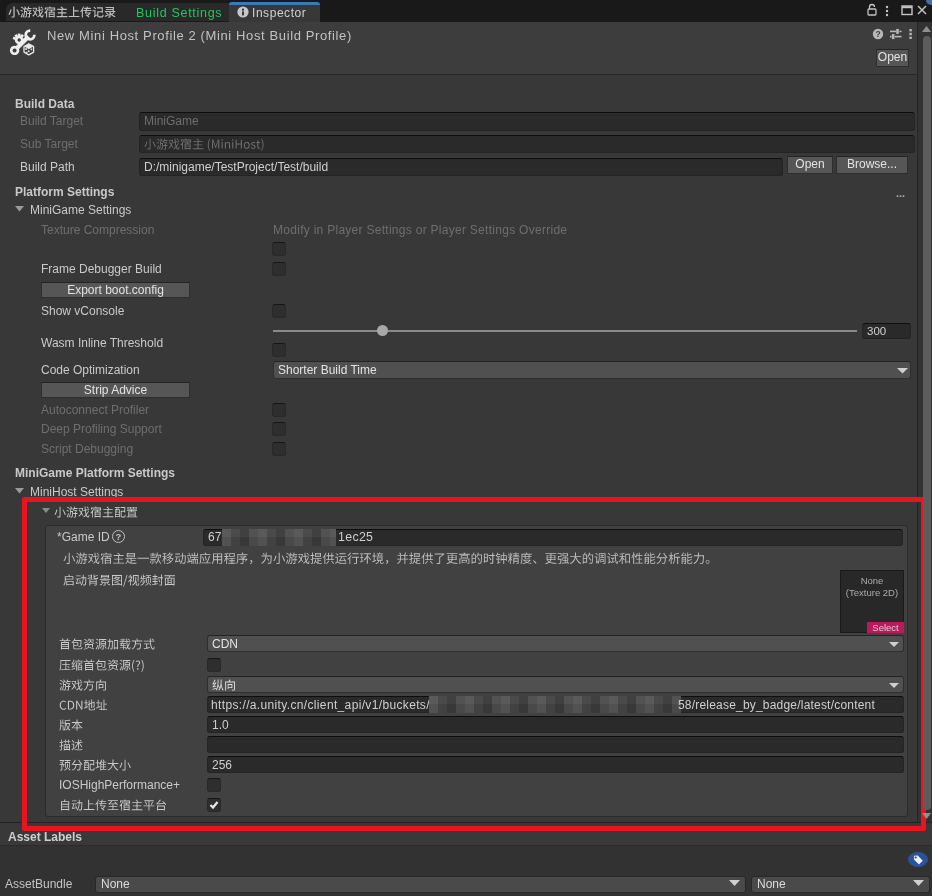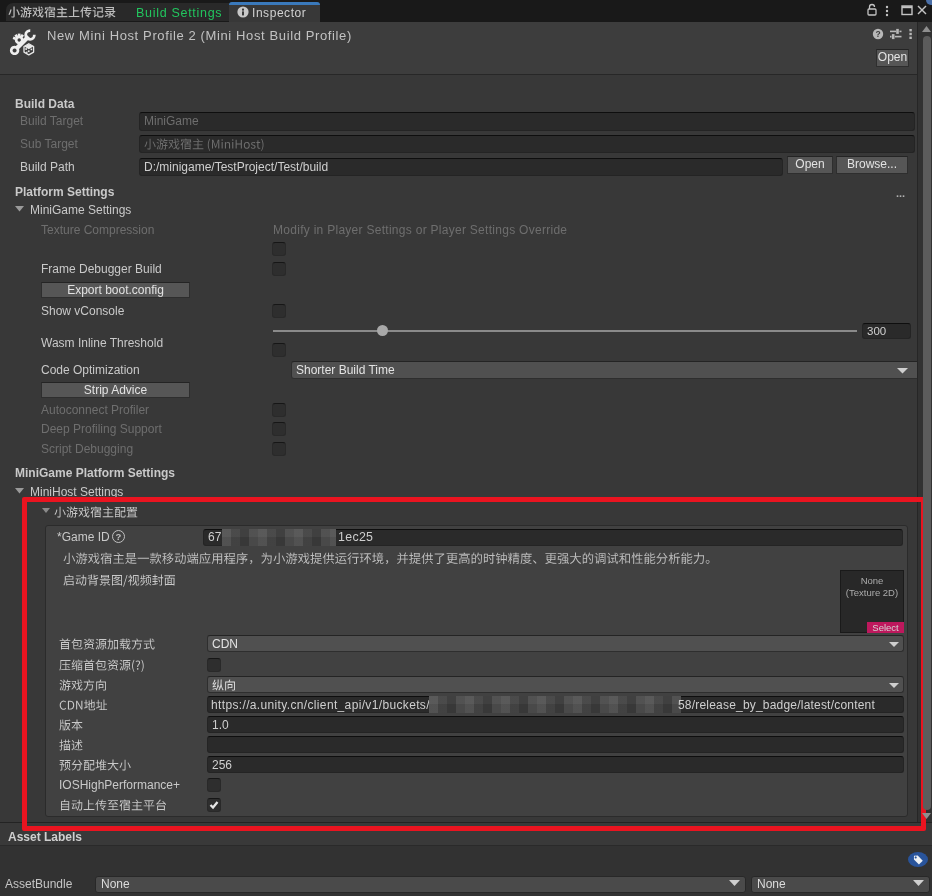--- a/index.html
+++ b/index.html
@@ -118,21 +118,21 @@
 <div class="btn" style="left:41px;top:282px;width:149px;height:16px;">Export boot.config</div>
 <div class="t " style="left:41px;top:302px;font-size:12px;color:#c9c9c9;">Show vConsole</div>
 <div class="cb" style="left:272px;top:304px;width:14px;height:14px;"></div>
 <div class="t " style="left:41px;top:334px;font-size:12px;color:#c9c9c9;">Wasm Inline Threshold</div>
 <div class="" style="left:273px;top:330px;width:584px;height:1.5px;background:#8a8a8a;"></div>
 <div style="left:377px;top:325px;width:11px;height:11px;border-radius:50%;background:#a8a8a8;"></div>
 <div class="field" style="left:862px;top:323px;width:49px;height:16px;"></div>
 <div class="t " style="left:867px;top:321.5px;font-size:11.5px;color:#cfcfcf;">300</div>
 <div class="cb" style="left:272px;top:343px;width:14px;height:14px;"></div>
 <div class="t " style="left:41px;top:361px;font-size:12px;color:#c9c9c9;">Code Optimization</div>
-<div class="drop" style="left:291px;top:361px;width:638px;height:18px;">Shorter Build Time</div>
+<div class="drop" style="left:273px;top:361px;width:638px;height:18px;">Shorter Build Time</div>
 <svg style="position:absolute;left:897px;top:368px" width="11" height="5.5">
       <polygon points="0,0 11,0 5.5,5.5" fill="#cfcfcf"></polygon>
     </svg>
 <div class="btn" style="left:41px;top:382px;width:149px;height:16px;">Strip Advice</div>
 <div class="t " style="left:41px;top:401px;font-size:12px;color:#6e6e6e;">Autoconnect Profiler</div>
 <div class="cb" style="left:272px;top:403px;width:14px;height:14px;"></div>
 <div class="t " style="left:41px;top:420px;font-size:12px;color:#6e6e6e;">Deep Profiling Support</div>
 <div class="cb" style="left:272px;top:422px;width:14px;height:14px;"></div>
 <div class="t " style="left:41px;top:440px;font-size:12px;color:#6e6e6e;">Script Debugging</div>
 <div class="cb" style="left:272px;top:442px;width:14px;height:14px;"></div>

